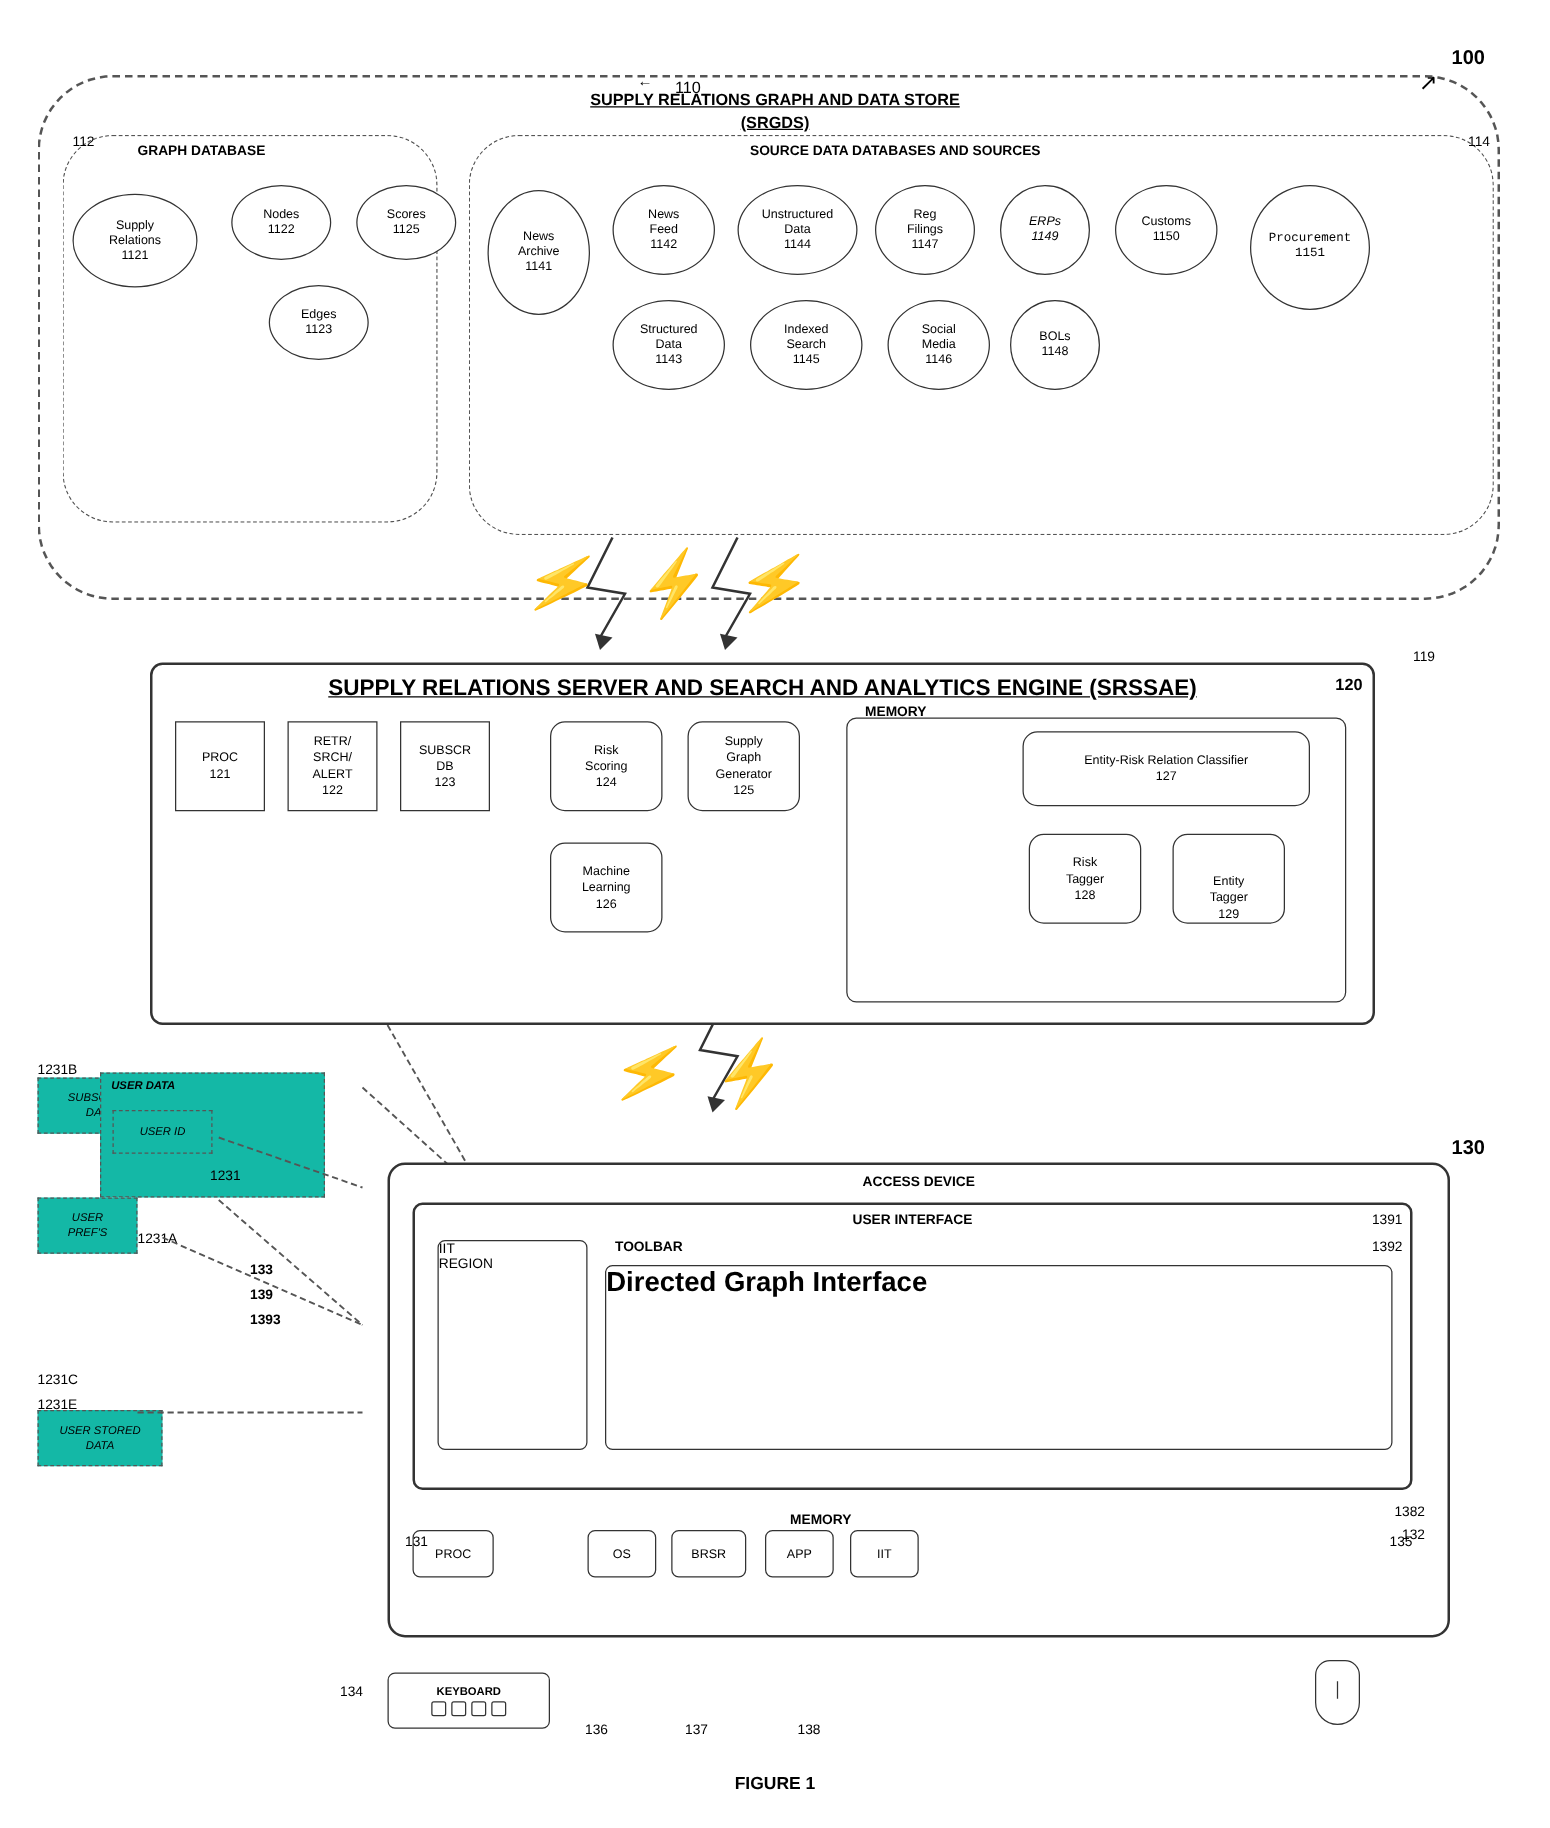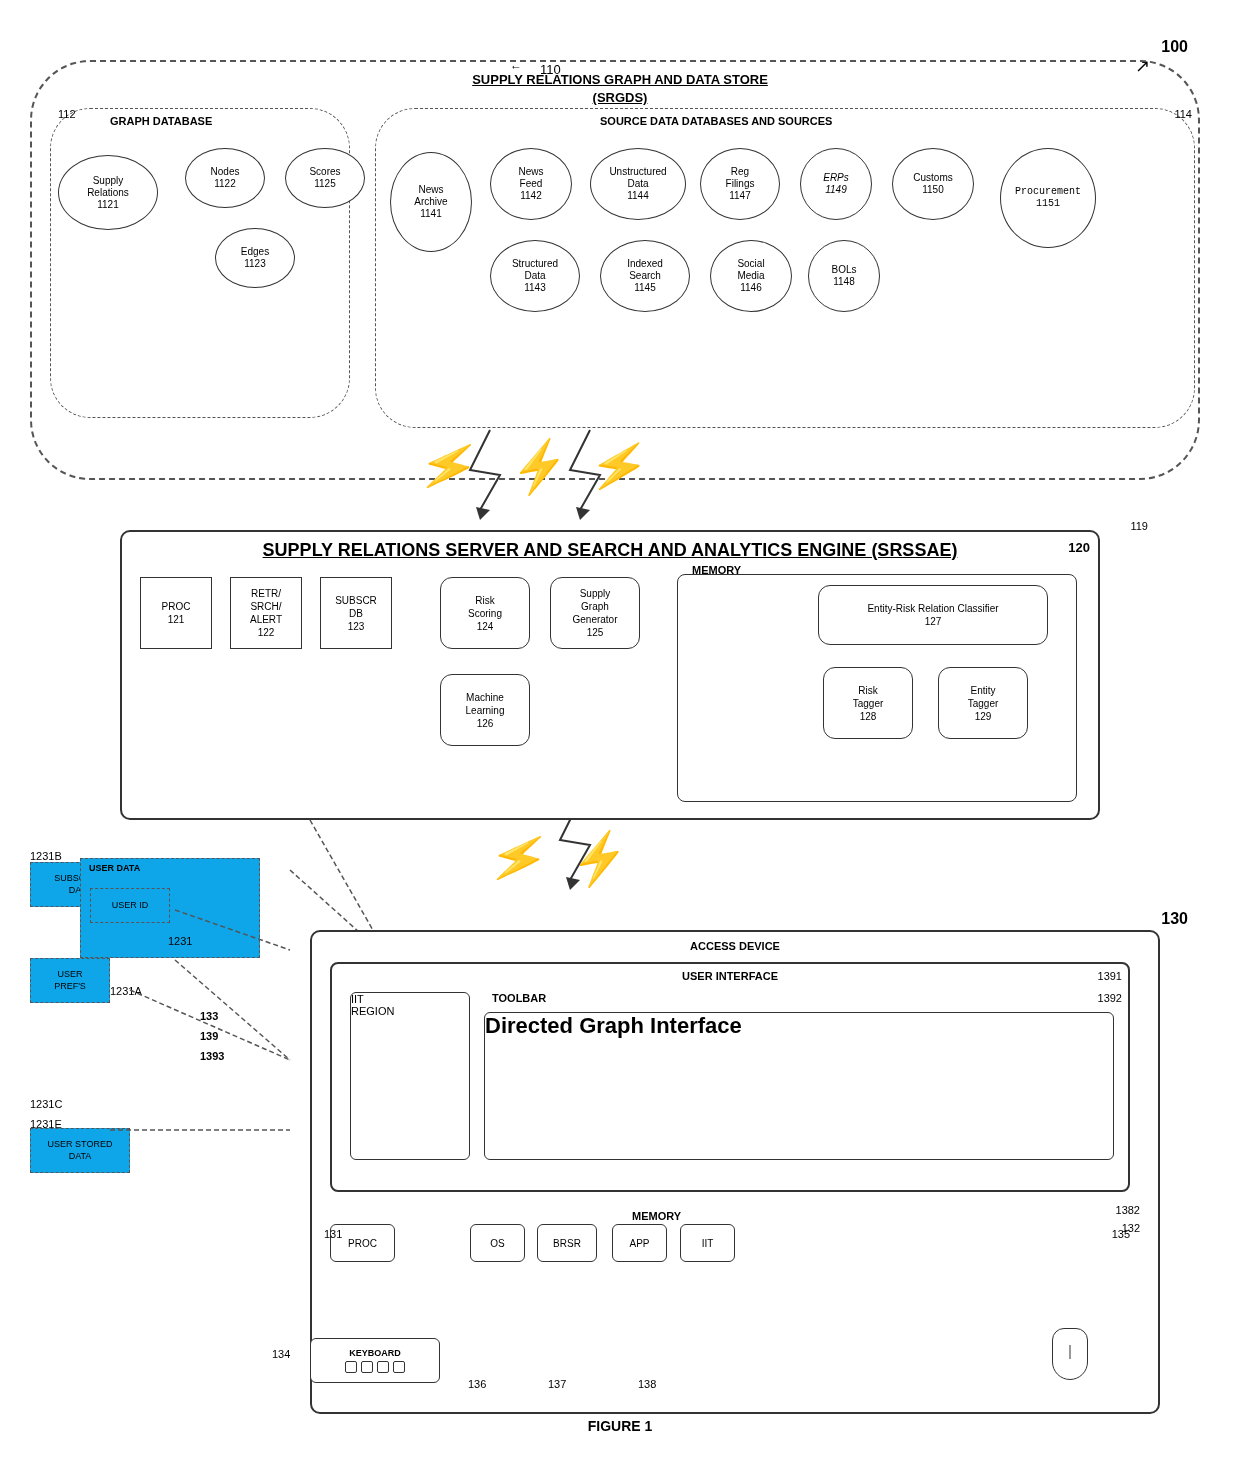--- a/index.html
+++ b/index.html
@@ -79,27 +79,28 @@
       justify-content: center;
       text-align: center;
       font-size: 10px;
       line-height: 1.3;
     }
 
     
     .dashed-rect {
       position: absolute;
       border: 1.5px dashed #555;
-      background: #0ea5e9;
+      background: #14b8a6;
       display: flex;
       align-items: center;
       justify-content: center;
       text-align: center;
       font-size: 10px;
       line-height: 1.3;
+      font-style: italic;
     }
 
     
     .server-box {
       position: absolute;
       border: 2px solid #333;
       border-radius: 10px;
       background: #fff;
     }
 
@@ -388,21 +389,21 @@
         <span style="white-space:pre-line;">Entity-Risk Relation Classifier
 127</span>
       </div>
 
       <div class="rounded-rect" style="top:92px; left:145px; width:90px; height:72px;">
         <span style="white-space:pre-line;">Risk
 Tagger
 128</span>
       </div>
 
-      <div class="rounded-rect" style="top:92px; left:260px; width:90px; height:72px;">
+      <div class="rounded-rect" style="top:92px; left:260px; width:90px; height:72px;align-items:flex-end;">
         <span style="white-space:pre-line;">Entity
 Tagger
 129</span>
       </div>
     </div>
   </div>
 
   <div style="position:absolute; top:830px; left:490px; font-size:48px; color:#333; transform:rotate(15deg);">⚡</div>
   <div style="position:absolute; top:830px; left:570px; font-size:48px; color:#333; transform:rotate(-10deg);">⚡</div>
 
@@ -447,21 +448,21 @@
 
   <svg style="position:absolute; top:860px; left:0; width:400px; height:400px; pointer-events:none;">
     <line x1="175" y1="50" x2="290" y2="90" stroke="#555" stroke-width="1.5" stroke-dasharray="5,3"></line>
     <line x1="175" y1="100" x2="290" y2="200" stroke="#555" stroke-width="1.5" stroke-dasharray="5,3"></line>
     <line x1="130" y1="130" x2="290" y2="200" stroke="#555" stroke-width="1.5" stroke-dasharray="5,3"></line>
     <line x1="110" y1="270" x2="290" y2="270" stroke="#555" stroke-width="1.5" stroke-dasharray="5,3"></line>
   </svg>
 
   <div class="label large-bold" style="top:910px; right:52px;">130</div>
 
-  <div class="access-box" style="top:930px; left:310px; width:850px; height:484px;border-radius:10px;">
+  <div class="access-box" style="top:930px; left:310px; width:850px; height:380px;">
 
     <div class="label" style="top:8px; left:50%; transform:translateX(-50%); font-weight:bold; white-space:nowrap;">ACCESS DEVICE</div>
 
     <div class="ui-box" style="top:30px; left:18px; width:800px; height:230px;">
 
       <div class="label" style="top:6px; left:50%; transform:translateX(-50%); font-weight:bold;">USER INTERFACE</div>
 
       <div class="label" style="top:6px; right:6px;">1391</div>
 
       <div class="iit-box" style="top:28px; left:18px; width:120px; height:168px;">

